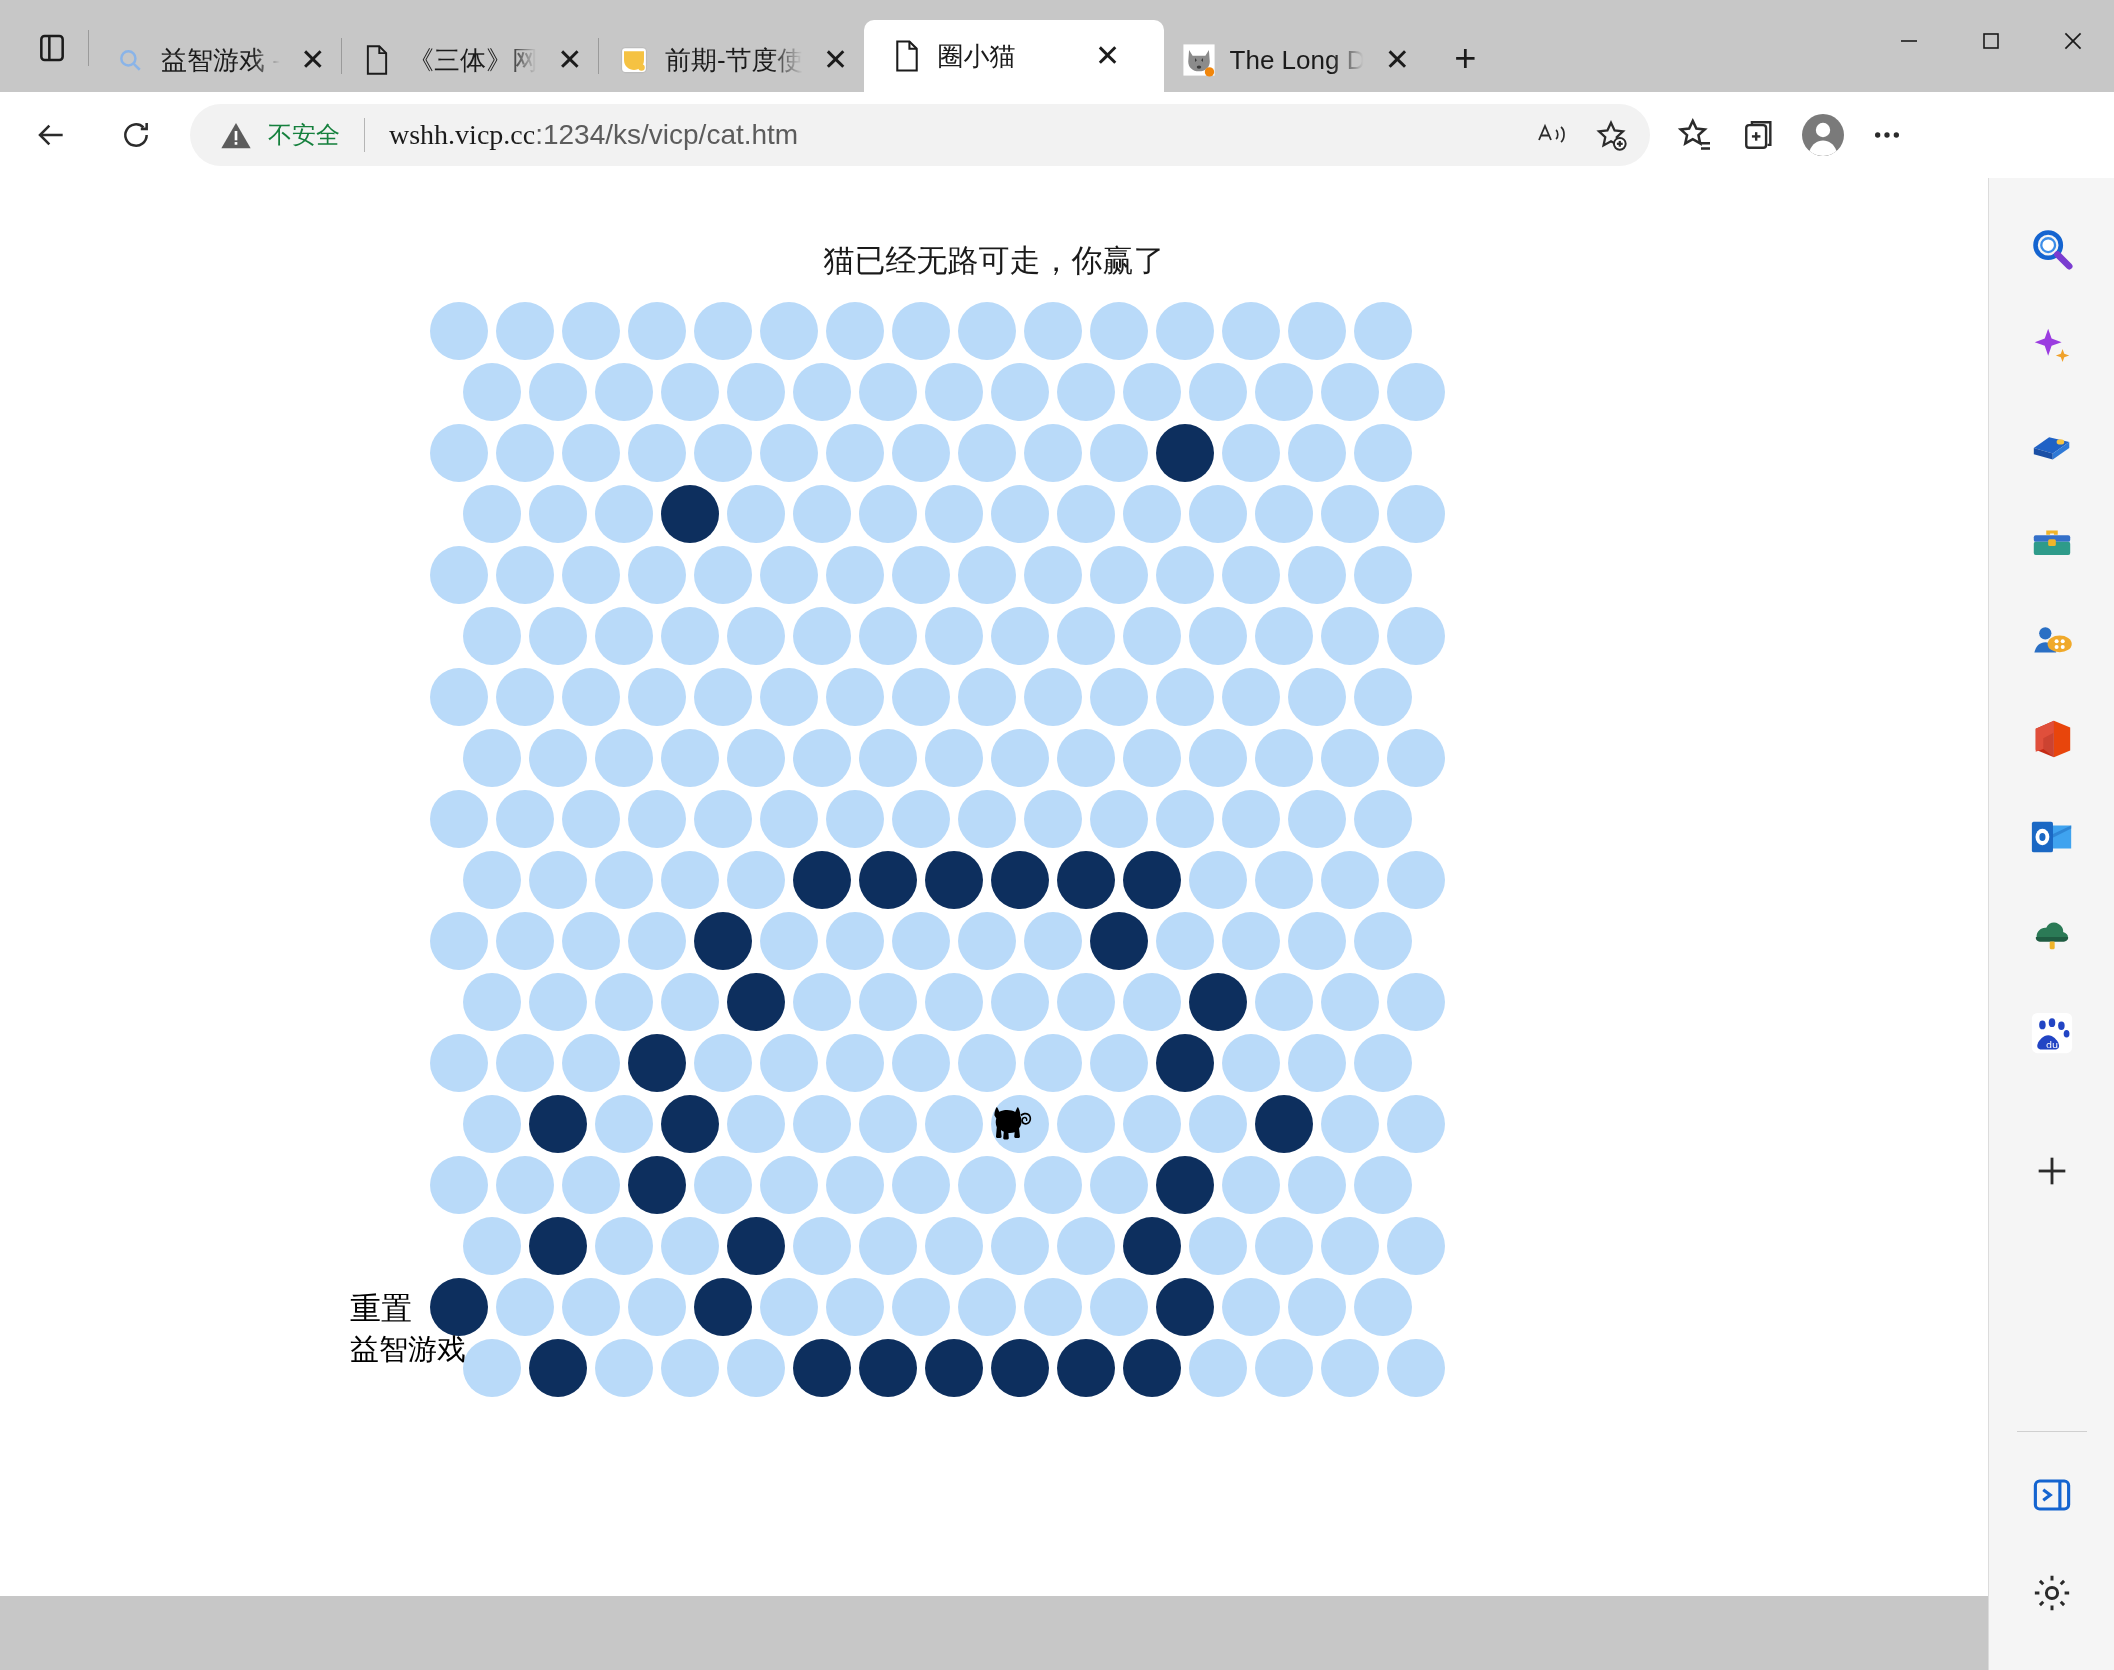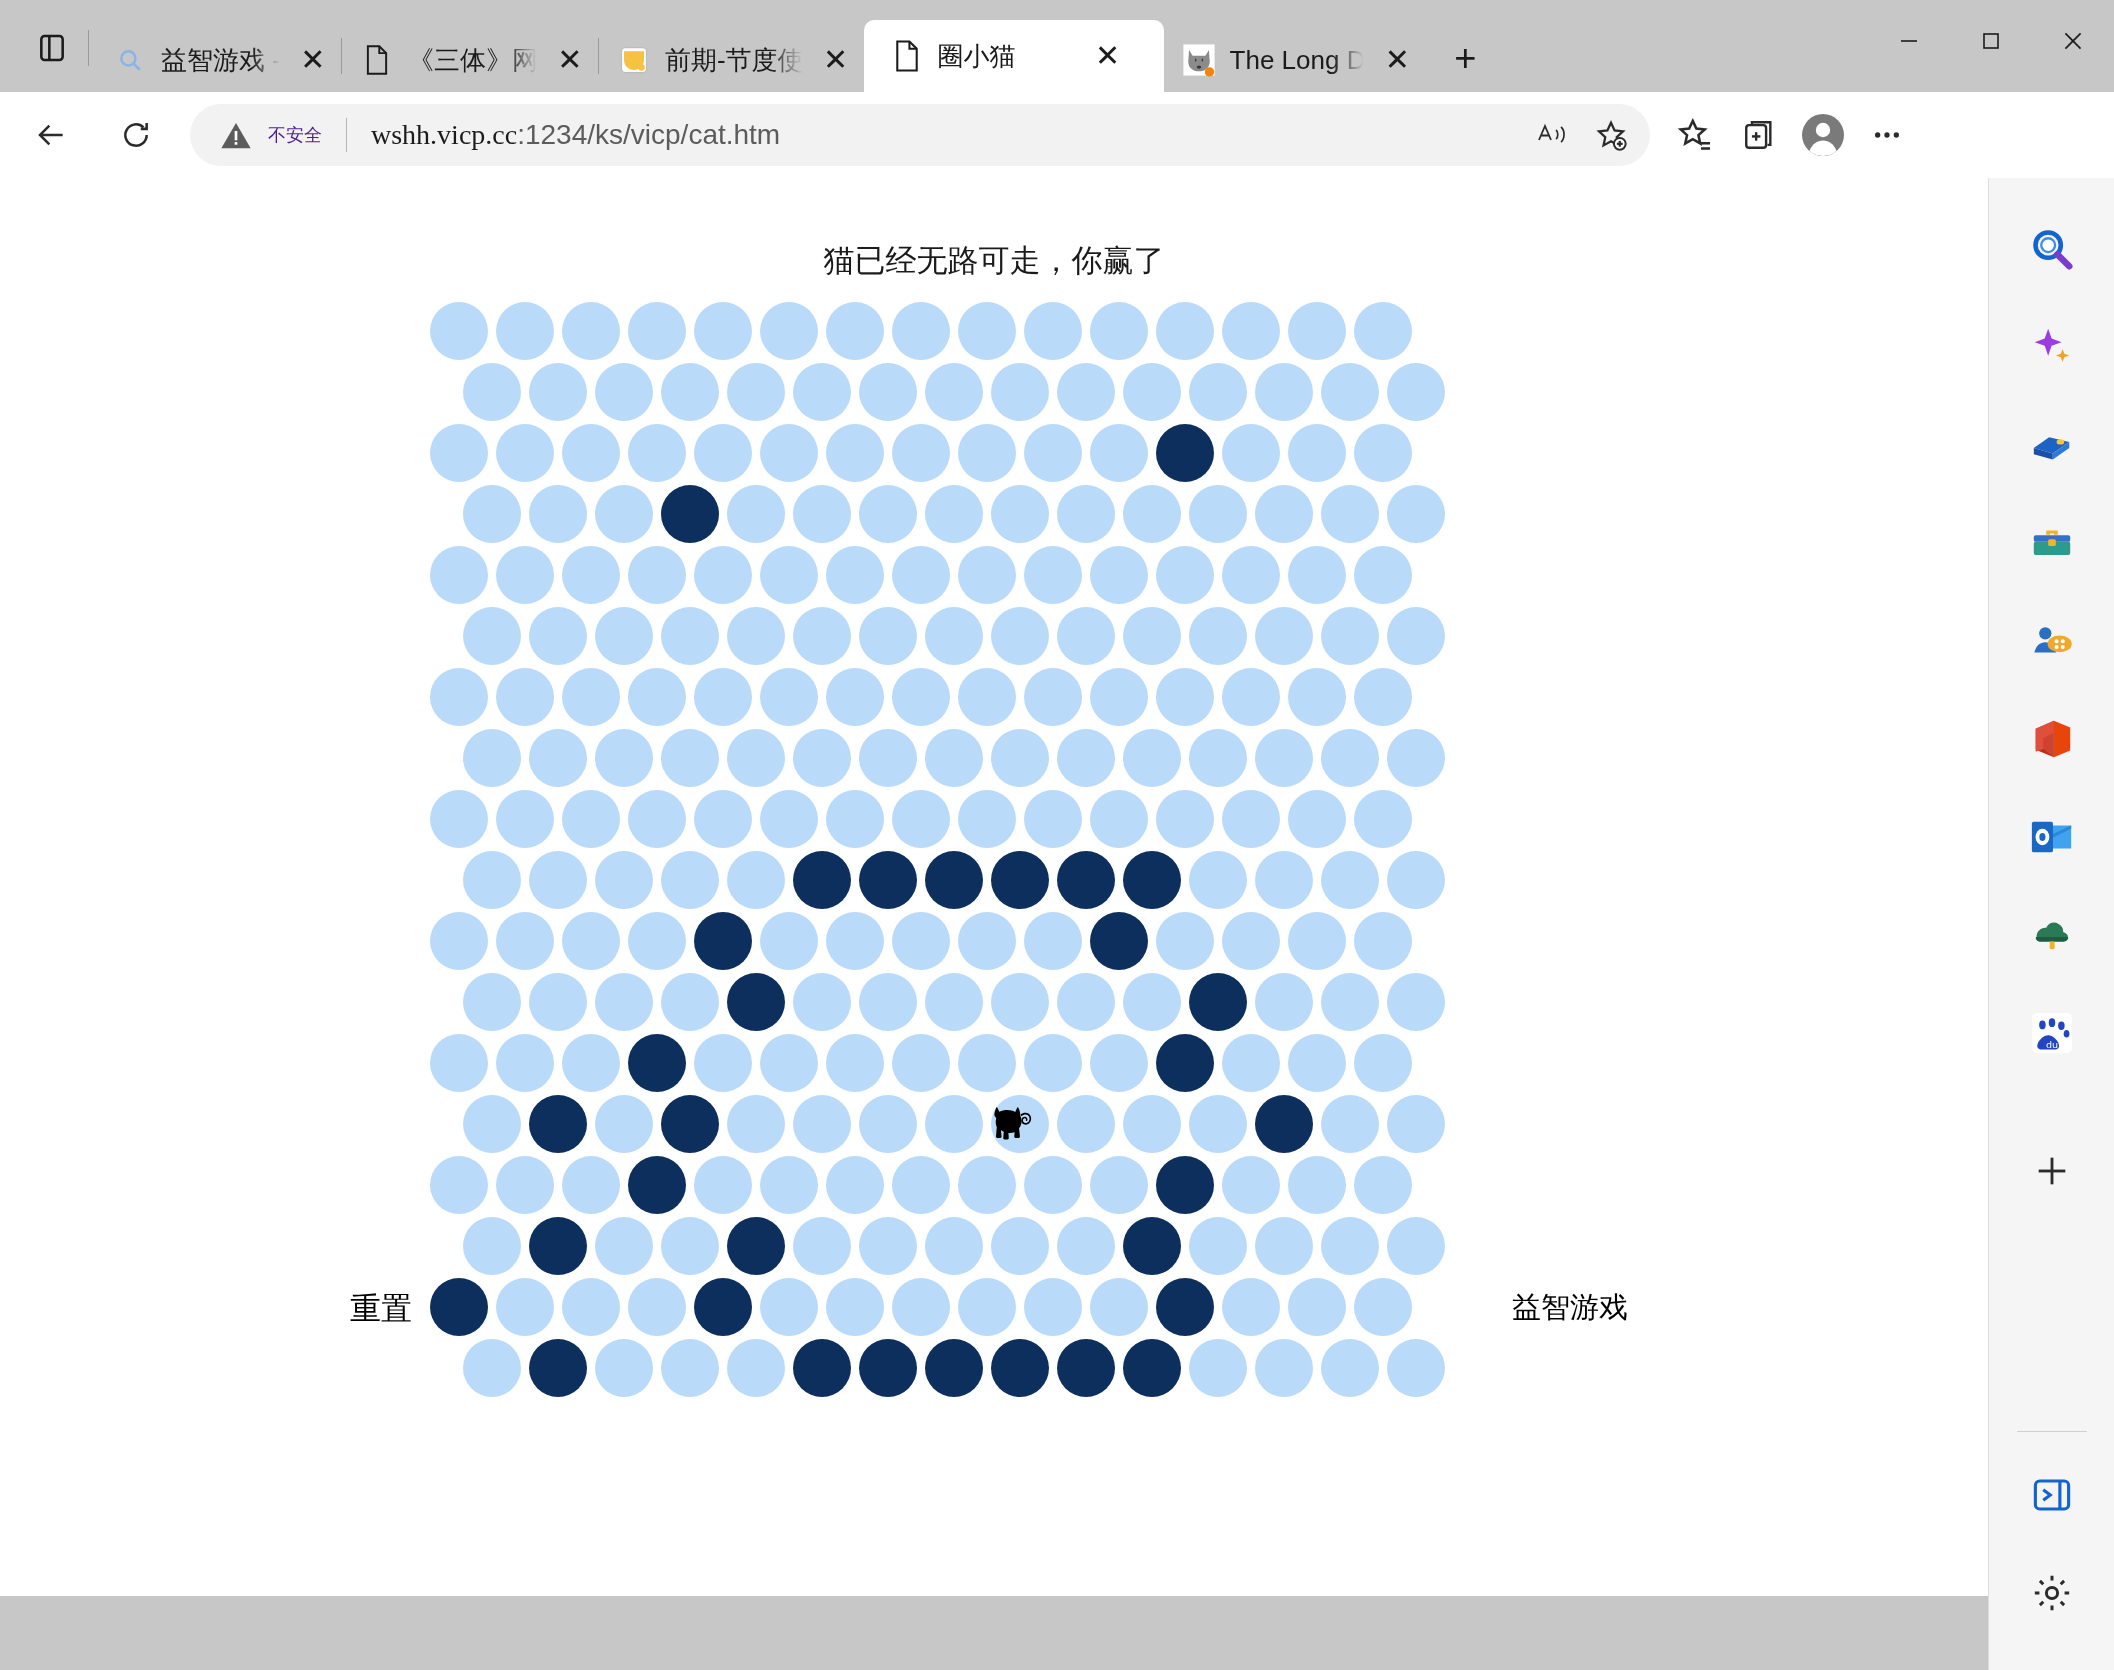--- a/index.html
+++ b/index.html
@@ -83,21 +83,21 @@
   }
 
   .omnibox {
     flex: 1; height: 62px; margin: 0 16px 0 26px;
     background: #f2f2f2; border-radius: 31px;
     display: flex; align-items: center; padding: 0 12px 0 30px;
     max-width: 1460px;
   }
   .secbadge { display: flex; align-items: center; flex: 0 0 auto; }
   .secbadge .warn-ico { margin-right: 16px; display: flex; }
-  .secbadge .sectext { font-size: 18px; color: #4c1d95; white-space: nowrap; }
+  .secbadge .sectext { font-size: 24px; color: #15803d; white-space: nowrap; }
   .omni-sep { width: 1px; height: 34px; background: #b5b5b5; margin: 0 24px; }
   .url { font-size: 28px; color: #5c5c5c; white-space: nowrap; overflow: hidden; flex: 1; }
   .url .host { color: #1b1b1b; font-family: Liberation Serif, serif; }
   .omni-actions { display: flex; align-items: center; flex: 0 0 auto; gap: 4px; }
   .omni-ico {
     width: 54px; height: 54px; border-radius: 50%;
     display: flex; align-items: center; justify-content: center; color: #2b2b2b;
   }
 
   .tb-right { display: flex; align-items: center; gap: 6px; padding-right: 14px; }
@@ -129,20 +129,21 @@
   .cat {
     position: absolute; width: 58px; height: 58px;
     display: flex; align-items: center; justify-content: center;
     pointer-events: none;
   }
 
   .board-footer {
     position: relative; width: 1988px; margin-top: 6px;
     display: flex; justify-content: space-between;
     padding: 0 360px 0 350px;
+    flex-direction: column;
   }
   .reset-btn { font-size: 31px; color: #000; cursor: pointer; }
   .site-mark { font-size: 29px; color: #000; }
 
   
   .sidebar {
     position: absolute; right: 0; top: 178px; width: 126px; height: 1492px;
     background: #f5f5f5; border-left: 1px solid #dcdcdc;
     display: flex; flex-direction: column; align-items: center;
   }

